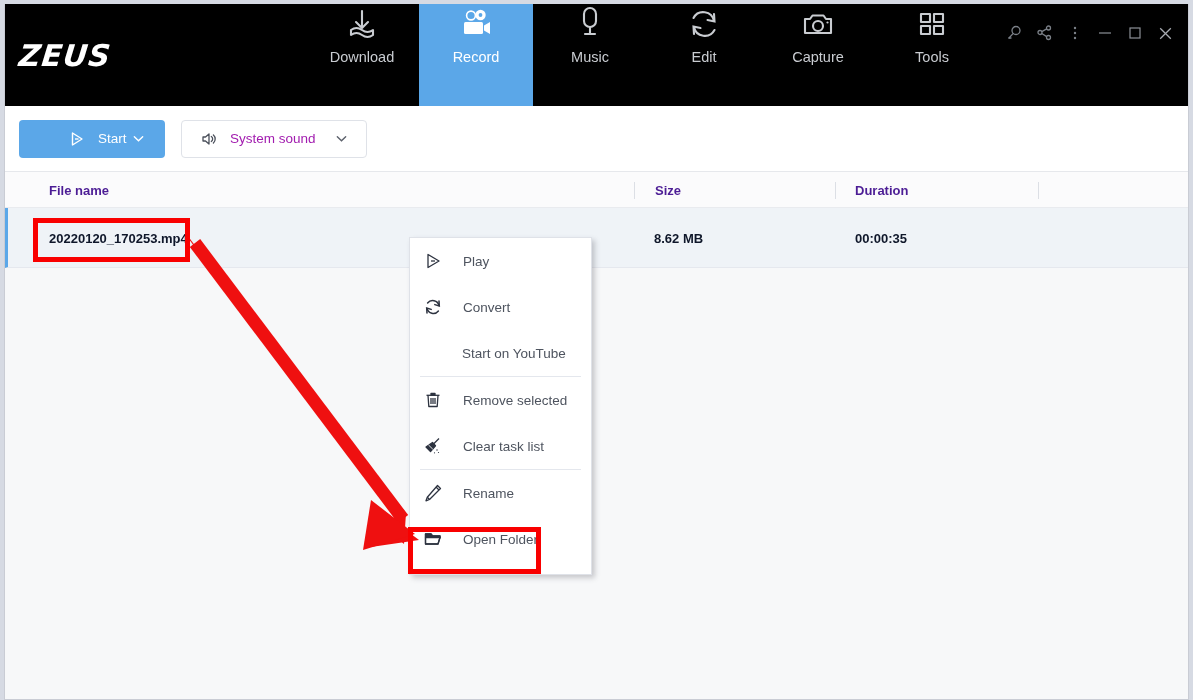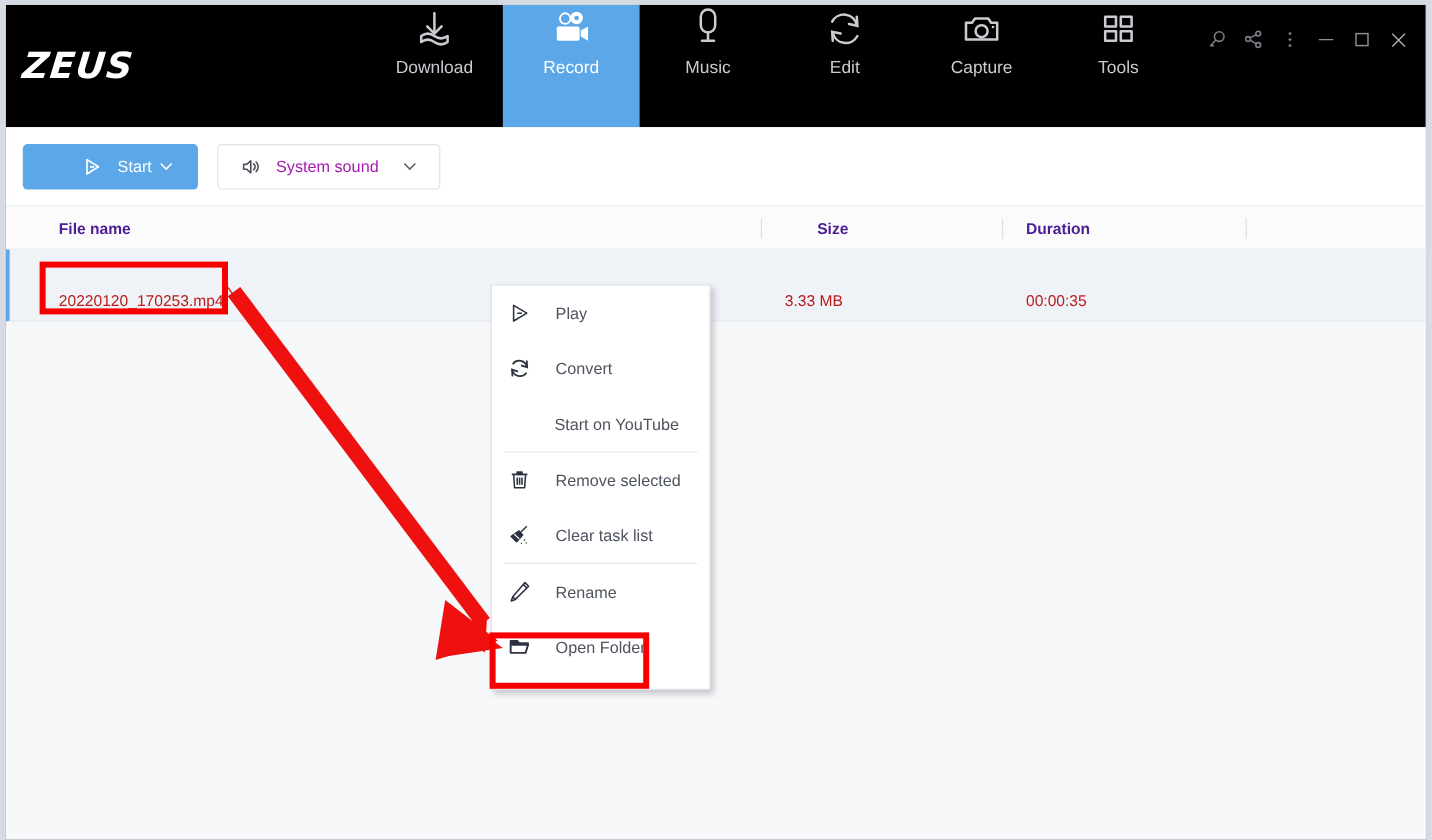--- a/index.html
+++ b/index.html
@@ -130,24 +130,25 @@
   }
   #row1 {
     position: relative;
     height: 60px;
     background: #eff3f7;
     border-bottom: 1px solid #e5e8ee;
     border-left: 3px solid #5ba7e8;
     cursor: pointer;
   }
   .cell {
-    position: absolute; top: 12px; height: 60px;
-    display: flex; align-items: center;
-    color: #b91c1c;
+    position: absolute; top: 0; height: 60px;
+    display: flex; align-items: center;
+    color: #0f172a;
     font-size: 13px;
+    font-weight: bold;
   }
   #rows-rest {
     height: 400px;
     background: #f7f8f9;
   }
 
   
   #ctxmenu {
     position: absolute;
     left: 404px; top: 233px;
@@ -357,29 +358,29 @@
         </svg>
       </span>
     </div>
   </div>
 
   <div id="table">
 
     <div id="thead">
       <div class="th" style="left:44px;">File name</div>
       <div class="th-div" style="left:629px;"></div>
-      <div class="th" style="left:676px;">Size</div>
+      <div class="th" style="left:650px;">Size</div>
       <div class="th-div" style="left:830px;"></div>
       <div class="th" style="left:850px;">Duration</div>
       <div class="th-div" style="left:1033px;"></div>
     </div>
 
     <div id="row1">
       <div class="cell" style="left:41px;">20220120_170253.mp4</div>
-      <div class="cell" style="left:646px;">3.33 MB</div>
+      <div class="cell" style="left:646px;">8.62 MB</div>
       <div class="cell" style="left:847px;">00:00:35</div>
     </div>
 
     <div id="rows-rest"></div>
   </div>
 
   <div id="ctxmenu">
 
     <div class="mi">
       <span class="mi-ic">

